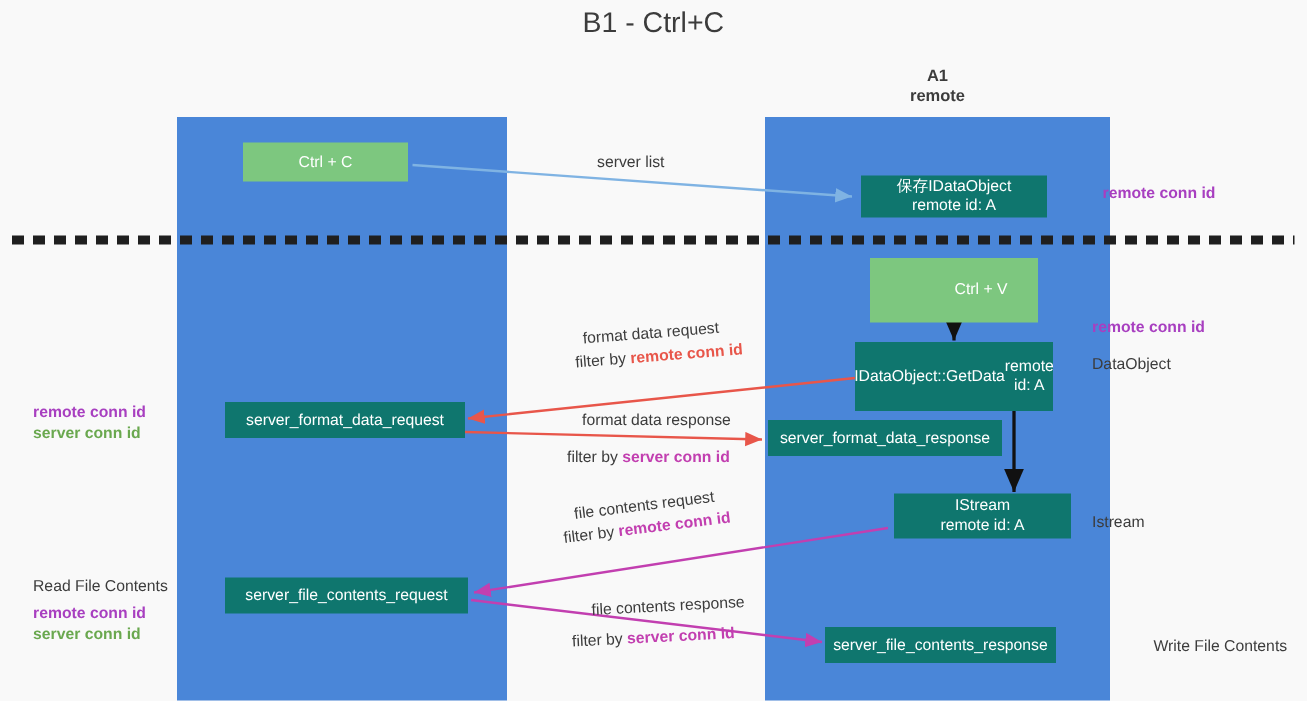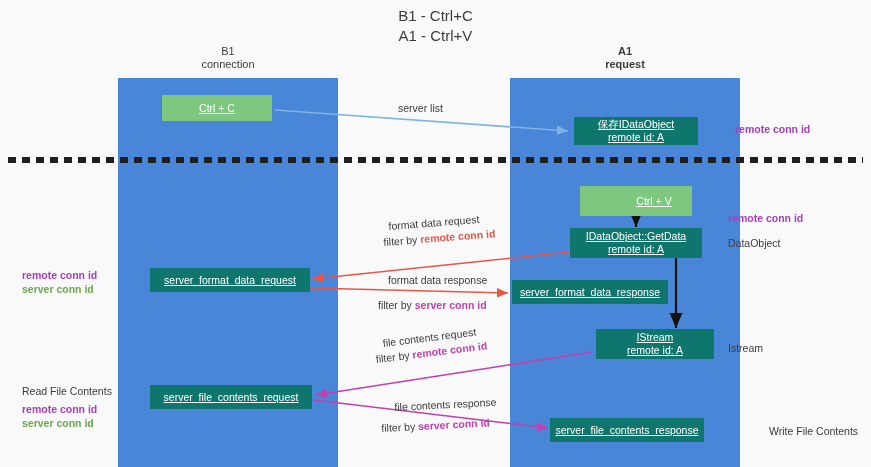--- a/index.html
+++ b/index.html
@@ -10,33 +10,33 @@
     overflow:hidden;
     position:relative;
   }
   #stage{position:absolute;left:0;top:0;width:871px;height:467px;}
   .lane{position:absolute;background:#4a86d8;}
   .lane-b1{left:118px;top:78px;width:220px;height:389px;}
   .lane-a1{left:510px;top:78px;width:230px;height:389px;}
 
   .title{
     position:absolute;left:0;top:6px;width:871px;
-    text-align:center;font-size:15px;color:#3c3c3c;line-height:20px;
+    text-align:center;font-size:19px;color:#3c3c3c;line-height:20px;
   }
   .col-head{
     position:absolute;text-align:center;font-size:11px;color:#3c3c3c;
     line-height:13px;
   }
   .col-head-b1{left:128px;top:45px;width:200px;}
   .col-head-a1{left:520px;top:45px;width:210px;font-weight:bold;}
 
   .box{
     position:absolute;display:flex;align-items:center;justify-content:center;
     text-align:center;color:#ffffff;font-size:10.5px;line-height:13px;
-    box-sizing:border-box;padding:2px 4px;text-decoration:underline;
+    box-sizing:border-box;padding:2px 4px;
   }
   .green{background:#7dc77f;}
   .orange{background:#0f766e;}
 
   .side-label{
     position:absolute;font-size:10.5px;color:#3c3c3c;line-height:14px;
     white-space:nowrap;
   }
   .purple{color:#a83fc0;font-weight:bold;}
   .greenlab{color:#6aa84f;font-weight:bold;}
@@ -56,30 +56,25 @@
 </head>
 <body>
 
 <div id="stage">
 
   <div class="lane lane-b1"></div>
   <div class="lane lane-a1"></div>
 
   <div class="title">
     <div>B1 - Ctrl+C</div>
-    <div>A1 - Ctrl+V</div>
   </div>
 
-  <div class="col-head col-head-b1">
-    <div>B1</div>
-    <div>connection</div>
-  </div>
   <div class="col-head col-head-a1">
     <div>A1</div>
-    <div>request</div>
+    <div>remote</div>
   </div>
 
   <svg class="overlay">
     <defs>
       <marker id="ah-blue" markerWidth="8" markerHeight="8" refX="7" refY="3" orient="auto">
         <path d="M0,0 L7,3 L0,6 z" fill="#7fb3e3"></path>
       </marker>
       <marker id="ah-red" markerWidth="8" markerHeight="8" refX="7" refY="3" orient="auto">
         <path d="M0,0 L7,3 L0,6 z" fill="#e8564a"></path>
       </marker>
@@ -102,25 +97,25 @@
 
   <div class="box green" style="left:162px;top:95px;width:110px;height:26px;">
     <span>Ctrl + C</span>
   </div>
 
   <div class="box orange" style="left:574px;top:117px;width:124px;height:28px;flex-direction:column;">
     <span>保存IDataObject</span>
     <span>remote id: A</span>
   </div>
 
-  <div class="box green" style="left:580px;top:186px;width:112px;height:30px;padding-left:40px;">
+  <div class="box green" style="left:580px;top:172px;width:112px;height:43px;padding-left:40px;">
     <span>Ctrl + V</span>
   </div>
 
-  <div class="box orange" style="left:570px;top:228px;width:132px;height:30px;flex-direction:column;">
+  <div class="box orange" style="left:570px;top:228px;width:132px;height:46px;flex-direction:row;">
     <span>IDataObject::GetData</span>
     <span>remote id: A</span>
   </div>
 
   <div class="box orange" style="left:512px;top:280px;width:156px;height:24px;">
     <span>server_format_data_response</span>
   </div>
 
   <div class="box orange" style="left:150px;top:268px;width:160px;height:24px;">
     <span>server_format_data_request</span>

